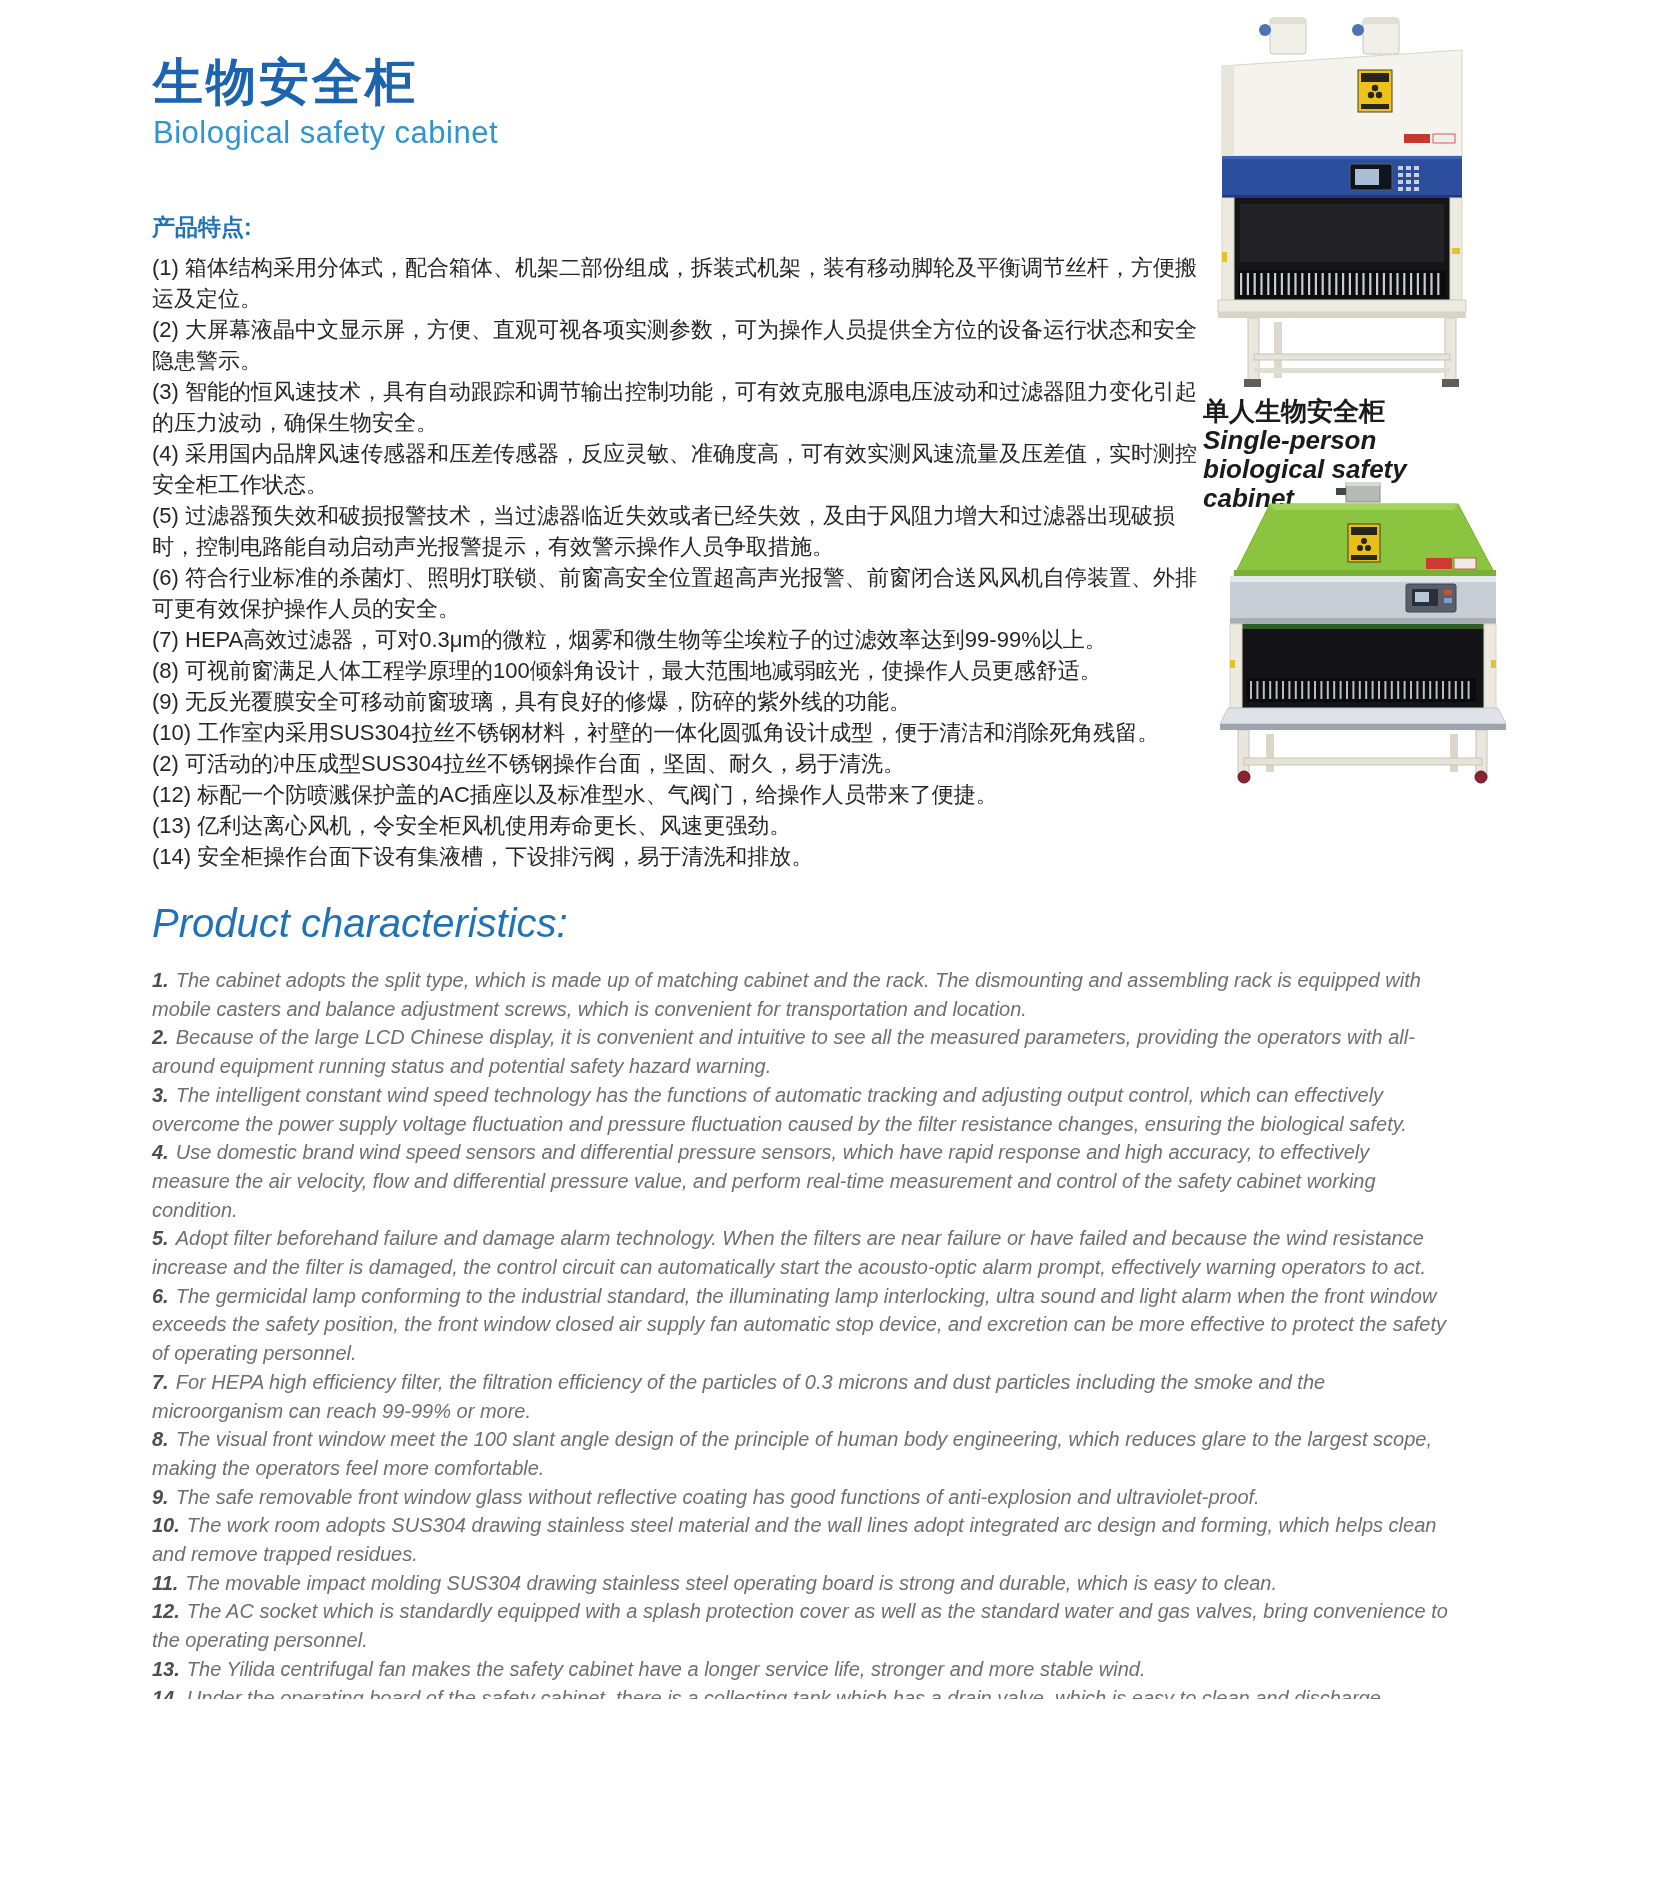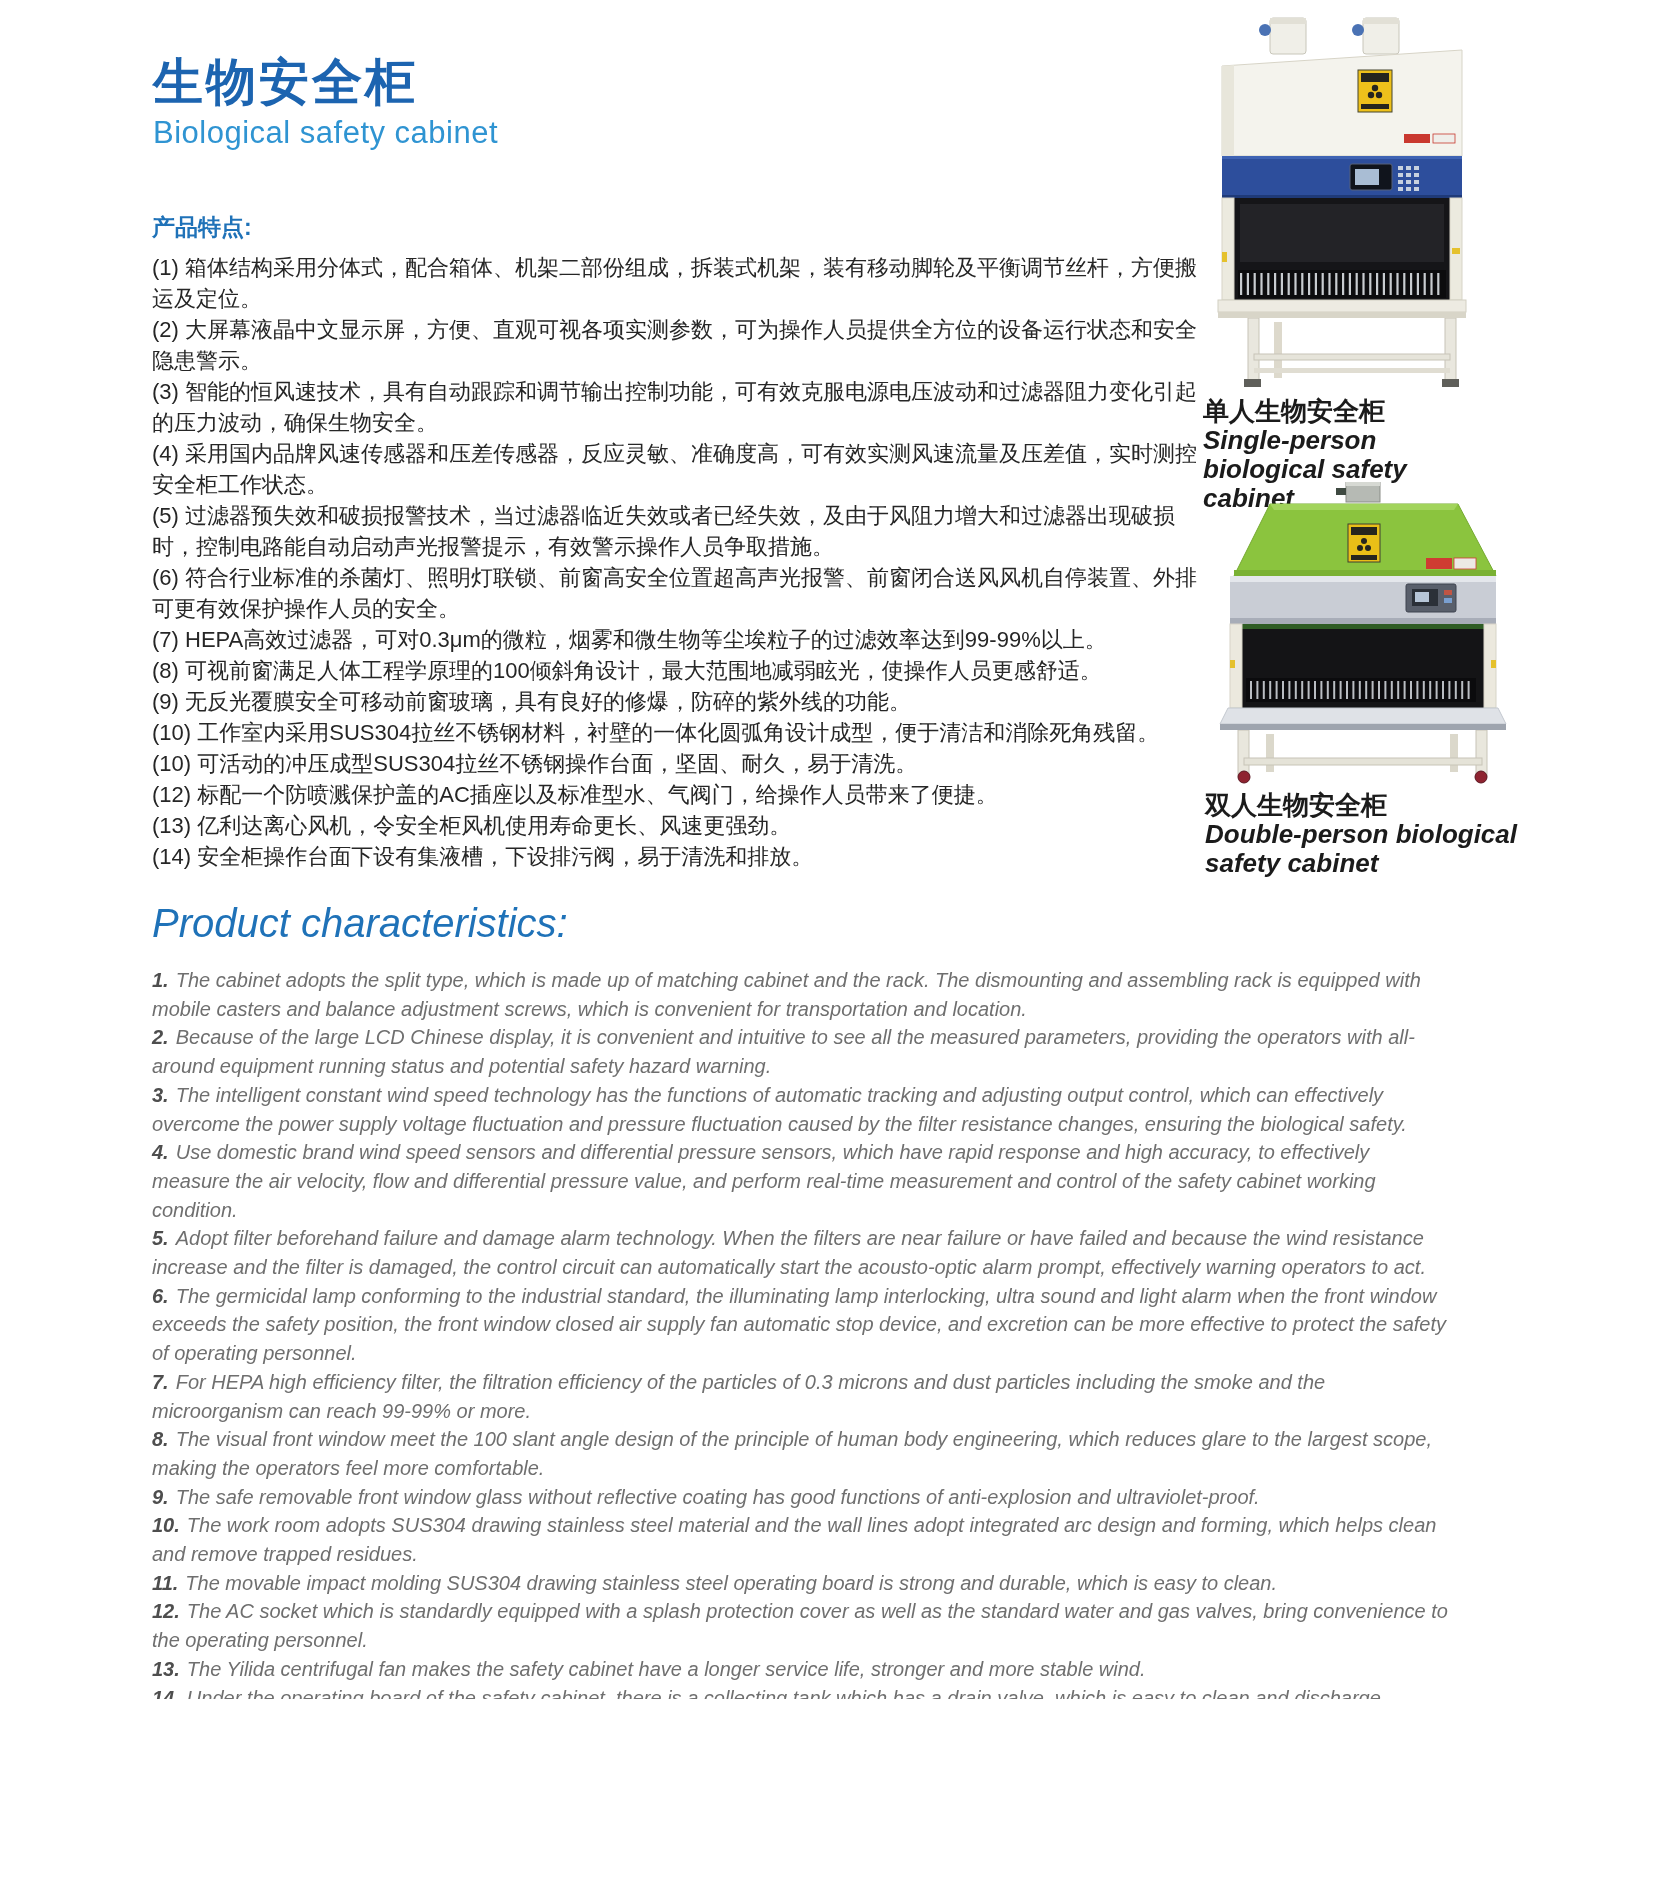--- a/index.html
+++ b/index.html
@@ -62,21 +62,21 @@
     <p>(1) 箱体结构采用分体式，配合箱体、机架二部份组成，拆装式机架，装有移动脚轮及平衡调节丝杆，方便搬运及定位。</p>
     <p>(2) 大屏幕液晶中文显示屏，方便、直观可视各项实测参数，可为操作人员提供全方位的设备运行状态和安全隐患警示。</p>
     <p>(3) 智能的恒风速技术，具有自动跟踪和调节输出控制功能，可有效克服电源电压波动和过滤器阻力变化引起的压力波动，确保生物安全。</p>
     <p>(4) 采用国内品牌风速传感器和压差传感器，反应灵敏、准确度高，可有效实测风速流量及压差值，实时测控安全柜工作状态。</p>
     <p>(5) 过滤器预失效和破损报警技术，当过滤器临近失效或者已经失效，及由于风阻力增大和过滤器出现破损时，控制电路能自动启动声光报警提示，有效警示操作人员争取措施。</p>
     <p>(6) 符合行业标准的杀菌灯、照明灯联锁、前窗高安全位置超高声光报警、前窗闭合送风风机自停装置、外排可更有效保护操作人员的安全。</p>
     <p>(7) HEPA高效过滤器，可对0.3μm的微粒，烟雾和微生物等尘埃粒子的过滤效率达到99-99%以上。</p>
     <p>(8) 可视前窗满足人体工程学原理的100倾斜角设计，最大范围地减弱眩光，使操作人员更感舒适。</p>
     <p>(9) 无反光覆膜安全可移动前窗玻璃，具有良好的修爆，防碎的紫外线的功能。</p>
     <p>(10) 工作室内采用SUS304拉丝不锈钢材料，衬壁的一体化圆弧角设计成型，便于清洁和消除死角残留。</p>
-    <p>(10) 可活动的冲压成型SUS304拉丝不锈钢操作台面，坚固、耐久，易于清洗。</p>
+    <p>(2) 可活动的冲压成型SUS304拉丝不锈钢操作台面，坚固、耐久，易于清洗。</p>
     <p>(12) 标配一个防喷溅保护盖的AC插座以及标准型水、气阀门，给操作人员带来了便捷。</p>
     <p>(13) 亿利达离心风机，令安全柜风机使用寿命更长、风速更强劲。</p>
     <p>(14) 安全柜操作台面下设有集液槽，下设排污阀，易于清洗和排放。</p>
   </section>
 
   <figure class="fig fig1">
     <svg width="270" height="374" viewBox="0 0 270 374">
 
       <g>
         <rect x="40" y="302" width="11" height="64" fill="#e9e7de" stroke="#c7c4b7"></rect>
@@ -219,24 +219,20 @@
         <rect x="281" y="178" width="5" height="8" fill="#e5c12d"></rect>
         <rect x="36" y="196" width="230" height="24" fill="#0b0b0d"></rect>
         <line x1="40" y1="208" x2="262" y2="208" stroke="#b9bdc2" stroke-width="18" stroke-dasharray="2 4.4"></line>
       </g>
 
       <g>
         <polygon points="18,226 288,226 296,242 10,242" fill="#dfe2e7" stroke="#c3c8cf"></polygon>
         <polygon points="10,242 296,242 296,248 10,248" fill="#9ea4ae"></polygon>
       </g>
     </svg>
-    <figcaption>
-      <div class="cap-cn">双人生物安全柜</div>
-      <div class="cap-en">Double-person biological safety cabinet</div>
-    </figcaption>
   </figure>
 
   <section class="chars">
     <h3>Product characteristics:</h3>
     <p><span class="n">1.</span><span class="t">The cabinet adopts the split type, which is made up of matching cabinet and the rack. The dismounting and assembling rack is equipped with mobile casters and balance adjustment screws, which is convenient for transportation and location.</span></p>
     <p><span class="n">2.</span><span class="t">Because of the large LCD Chinese display, it is convenient and intuitive to see all the measured parameters, providing the operators with all-around equipment running status and potential safety hazard warning.</span></p>
     <p><span class="n">3.</span><span class="t">The intelligent constant wind speed technology has the functions of automatic tracking and adjusting output control, which can effectively overcome the power supply voltage fluctuation and pressure fluctuation caused by the filter resistance changes, ensuring the biological safety.</span></p>
     <p><span class="n">4.</span><span class="t">Use domestic brand wind speed sensors and differential pressure sensors, which have rapid response and high accuracy, to effectively measure the air velocity, flow and differential pressure value, and perform real-time measurement and control of the safety cabinet working condition.</span></p>
     <p><span class="n">5.</span><span class="t">Adopt filter beforehand failure and damage alarm technology. When the filters are near failure or have failed and because the wind resistance increase and the filter is damaged, the control circuit can automatically start the acousto-optic alarm prompt, effectively warning operators to act.</span></p>
     <p><span class="n">6.</span><span class="t">The germicidal lamp conforming to the industrial standard, the illuminating lamp interlocking, ultra sound and light alarm when the front window exceeds the safety position, the front window closed air supply fan automatic stop device, and excretion can be more effective to protect the safety of operating personnel.</span></p>

